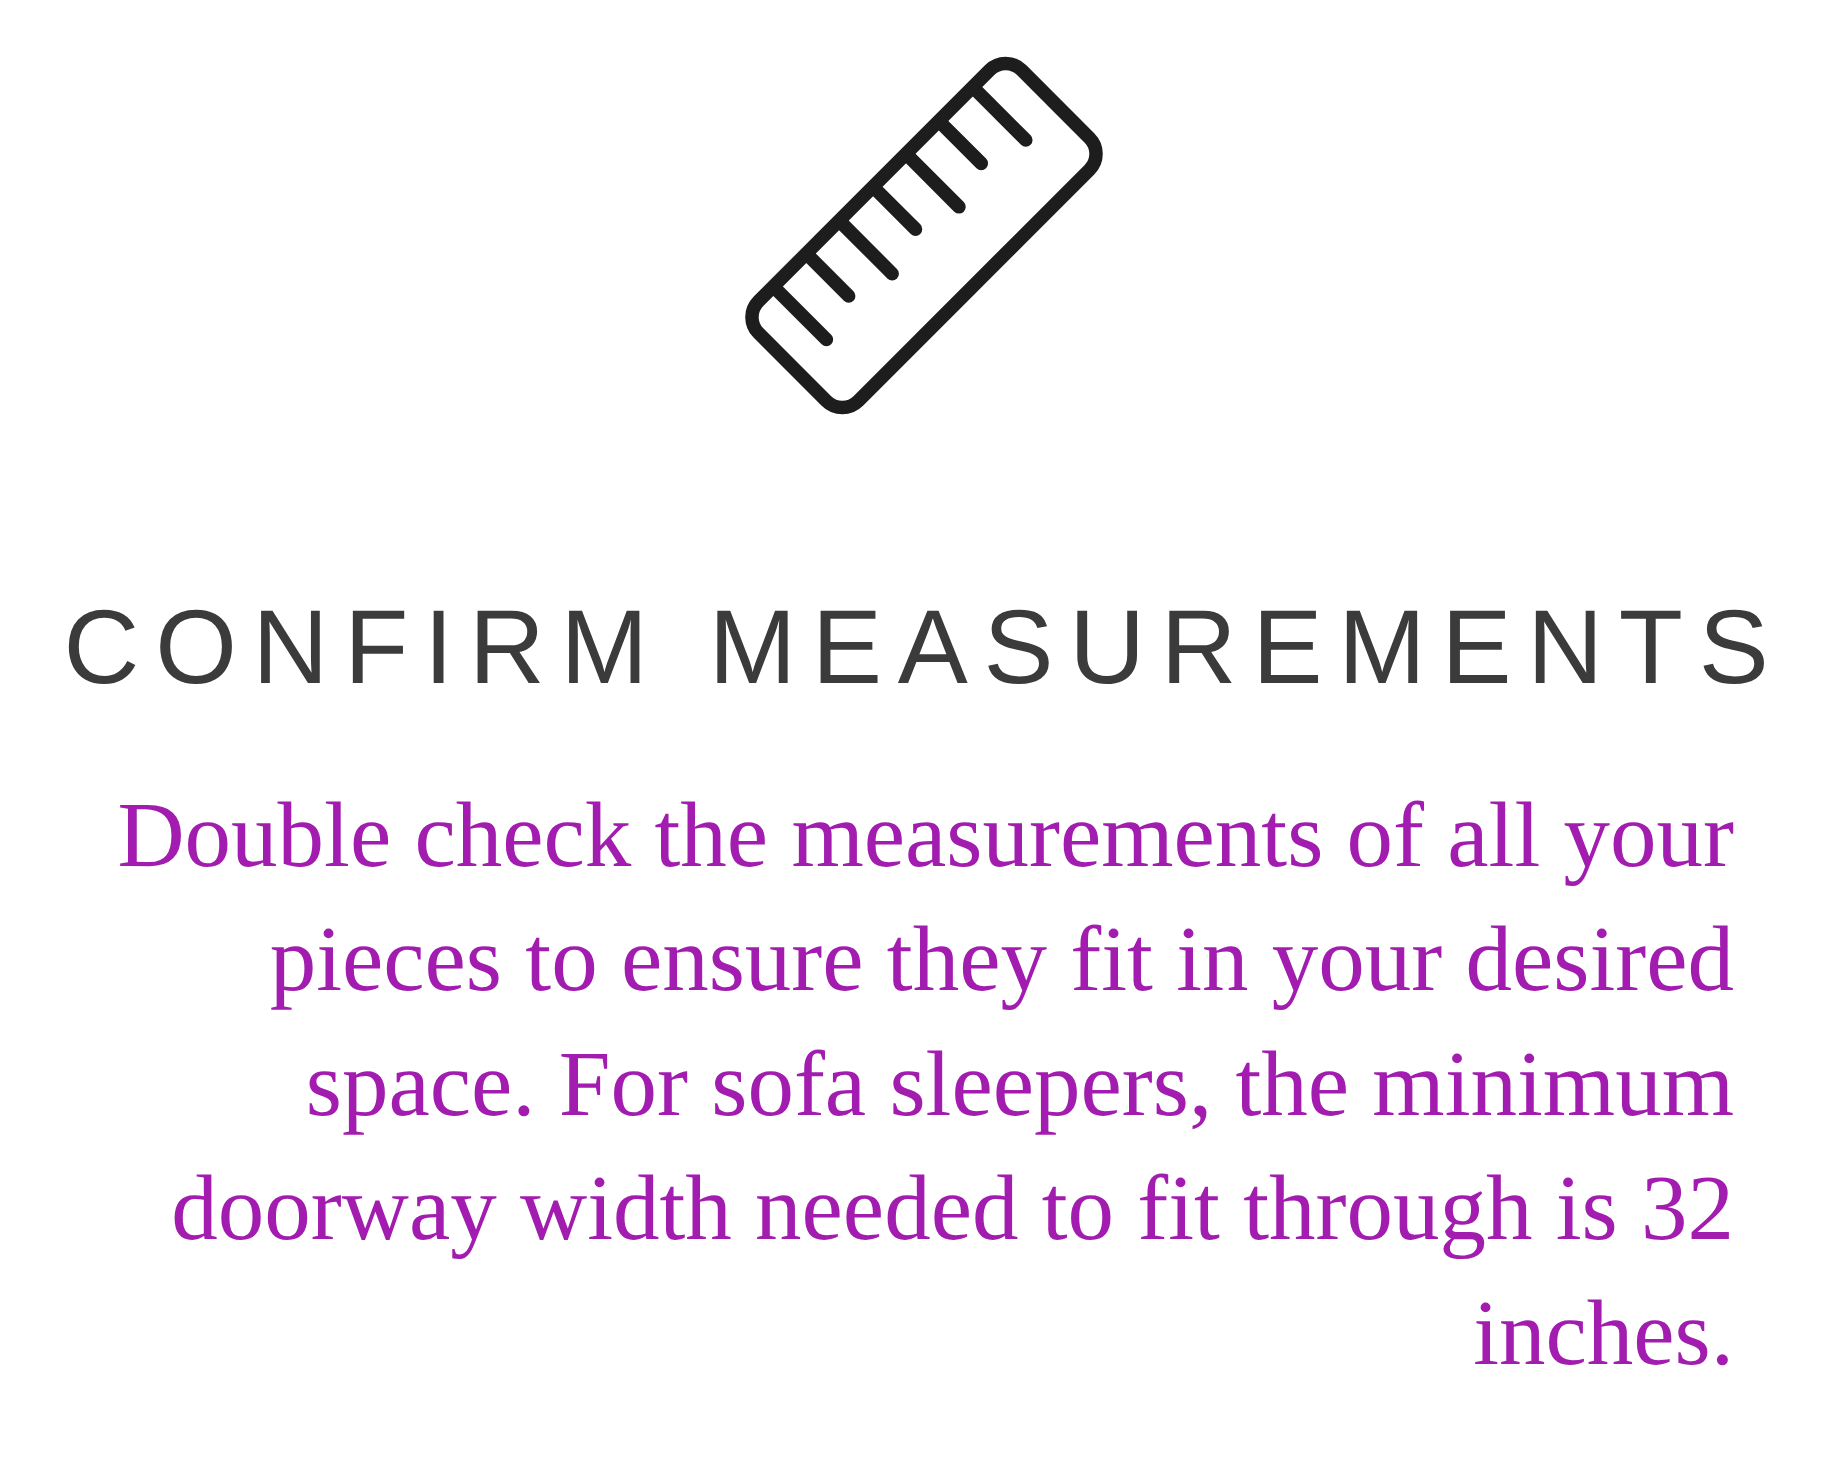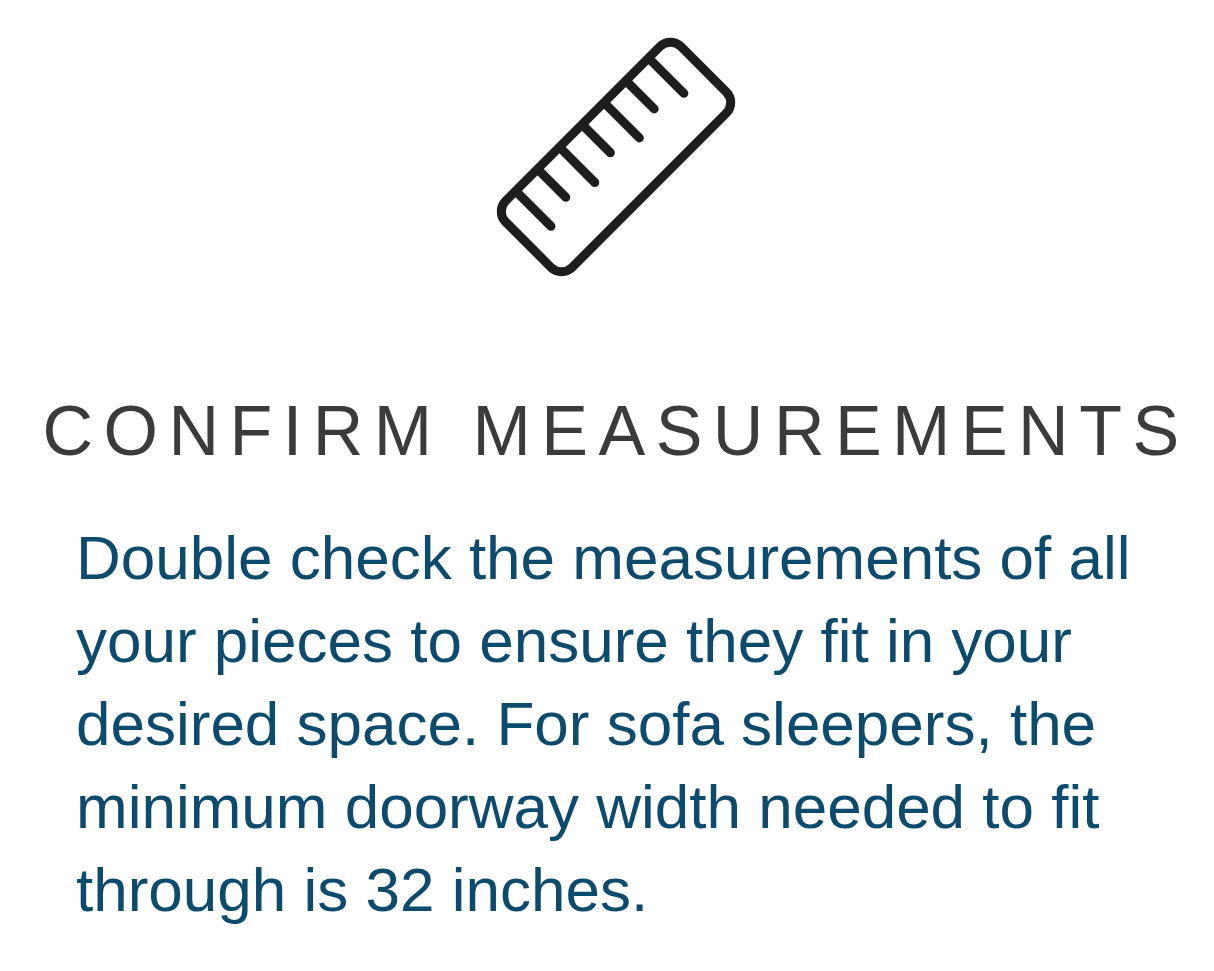--- a/index.html
+++ b/index.html
@@ -43,22 +43,23 @@
     color: #3b3b3b;
     text-align: center;
     white-space: nowrap;
   }
   .body-copy {
     margin: 50px auto 0 auto;
     max-width: 1080px;
     font-size: 62px;
     font-weight: 400;
     line-height: 83px;
-    color: #0c4a6e;
-    text-align: left;
+    color: #a21caf;
+    text-align: right;
+    font-family: Liberation Serif, serif;
   }
 </style>
 </head>
 <body>
 
 <div class="panel">
 
   <div class="icon-wrap">
     <svg width="250" height="258" viewBox="0 0 250 258" aria-hidden="true">
       <g transform="rotate(-45 125 129)" stroke="#1d1d1d" fill="none">

